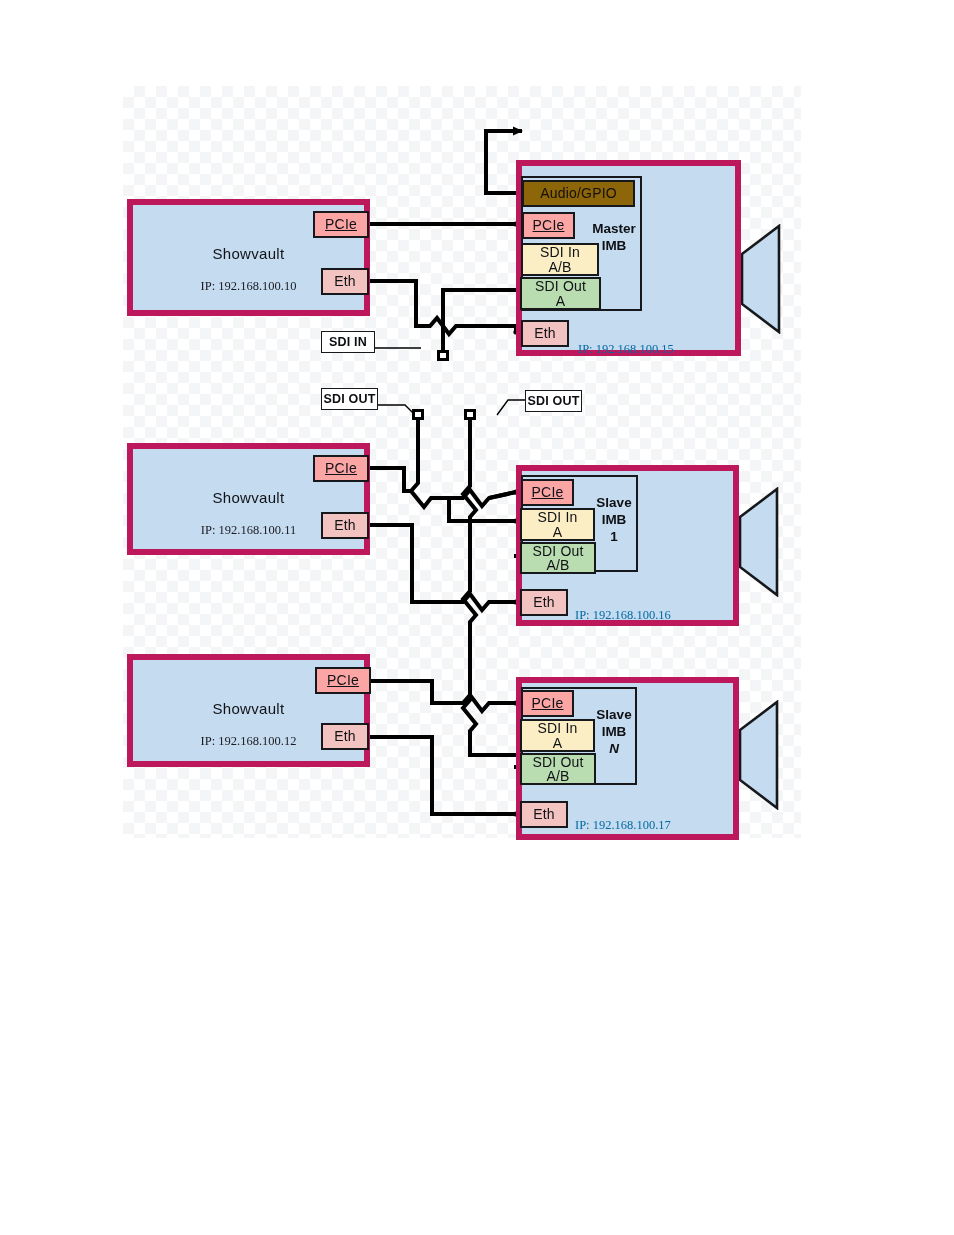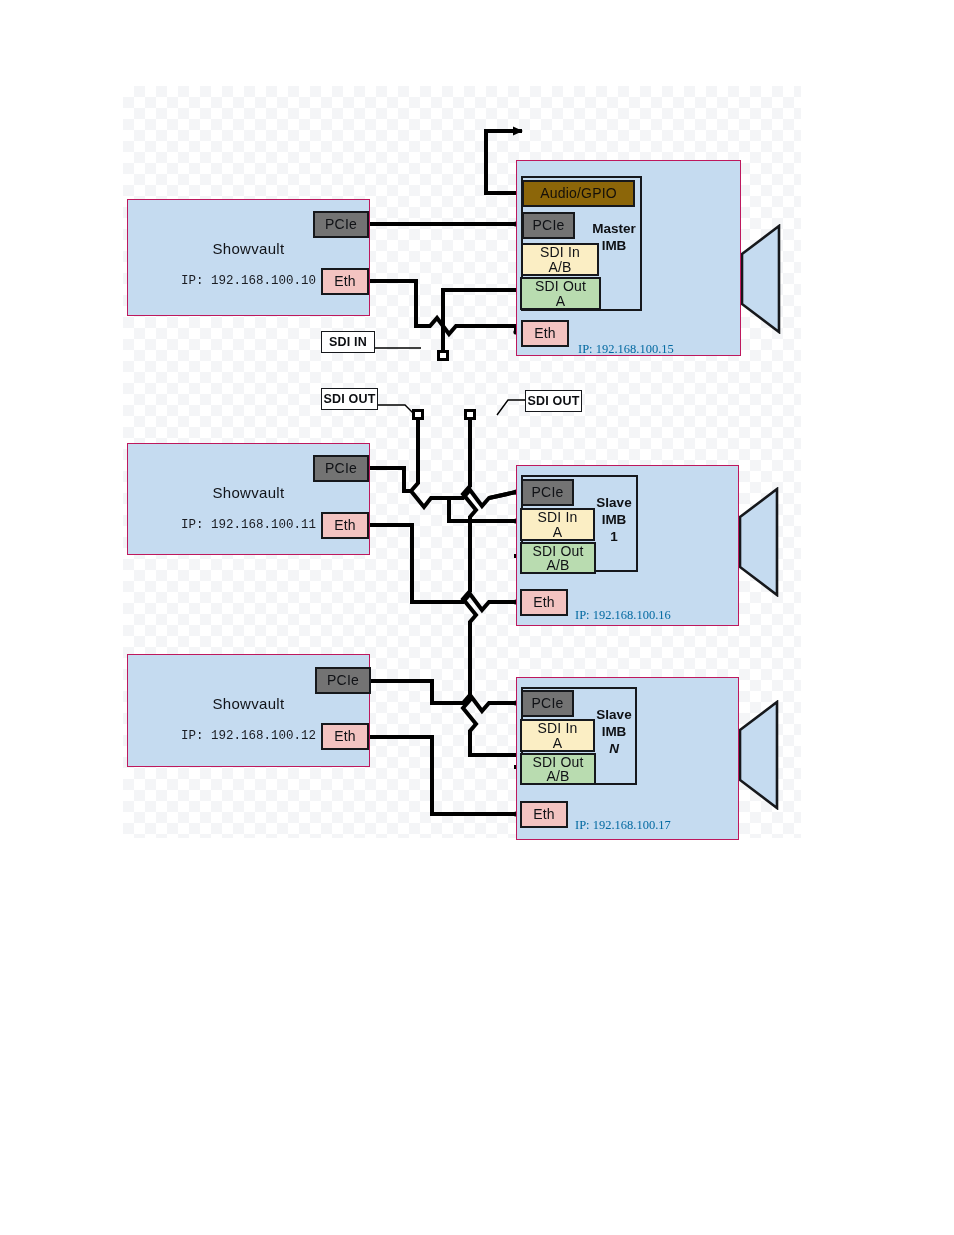--- a/index.html
+++ b/index.html
@@ -44,21 +44,21 @@
     top: 0;
     width: 954px;
     height: 1235px;
     pointer-events: none;
   }
 
   
   .node {
     position: absolute;
     box-sizing: border-box;
-    border: 1px solid #be185d;
+    border: 6px solid #be185d;
     background: #c5dbf0;
   }
 
   .showvault {
     background: #c5dbf0;
   }
   .showvault .sv-title {
     position: absolute;
     left: 0;
     right: 0;
@@ -69,38 +69,38 @@
     letter-spacing: 0.3px;
   }
   .showvault .sv-ip {
     position: absolute;
     left: 0;
     right: 0;
     top: 74px;
     text-align: center;
     font-size: 12.5px;
     color: #1a1c22;
-    font-family: Liberation Mono, monospace;
+    font-family: Liberation Serif, serif;
   }
 
   
   .port {
     position: absolute;
     box-sizing: border-box;
     border: 2px solid #16181c;
     display: flex;
     align-items: center;
     justify-content: center;
     text-align: right;
     font-size: 14px;
     line-height: 1.02;
     color: #101216;
     letter-spacing: 0.2px;
   }
-  .port.pcie { background: #737373; }
+  .port.pcie { background: #fca5a5; text-decoration: underline; }
   .port.eth  { background: #f3c3c1; }
   .port.sdiin { background: #fbeec4; }
   .port.sdiout { background: #b9dcb0; }
   .port.audio { background: #8c6609; color: #15100a; font-size: 14px; }
 
   
   .imb-frame {
     position: absolute;
     box-sizing: border-box;
     border: 2px solid #16181c;

